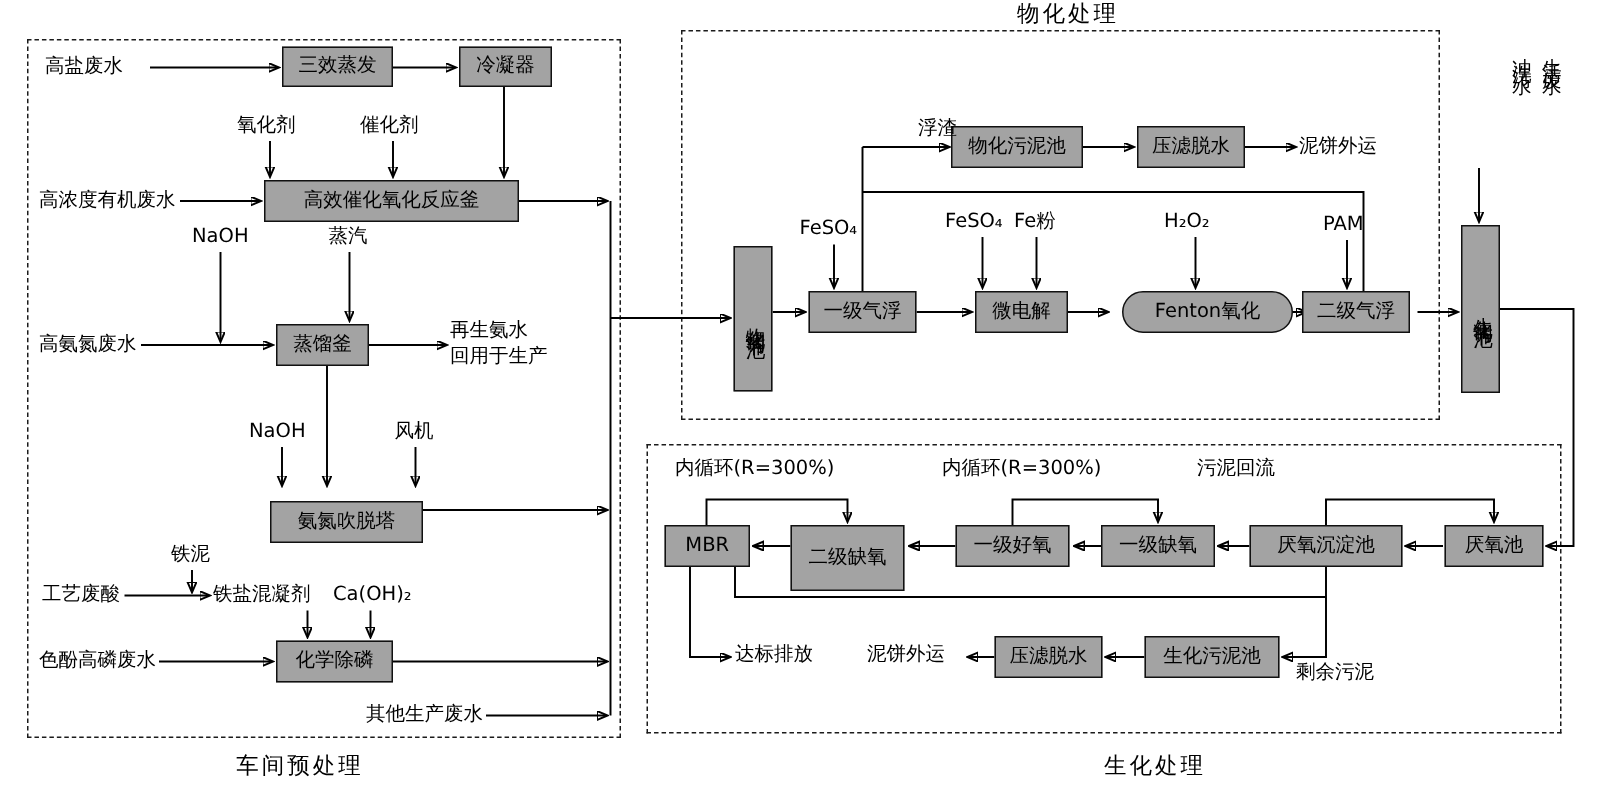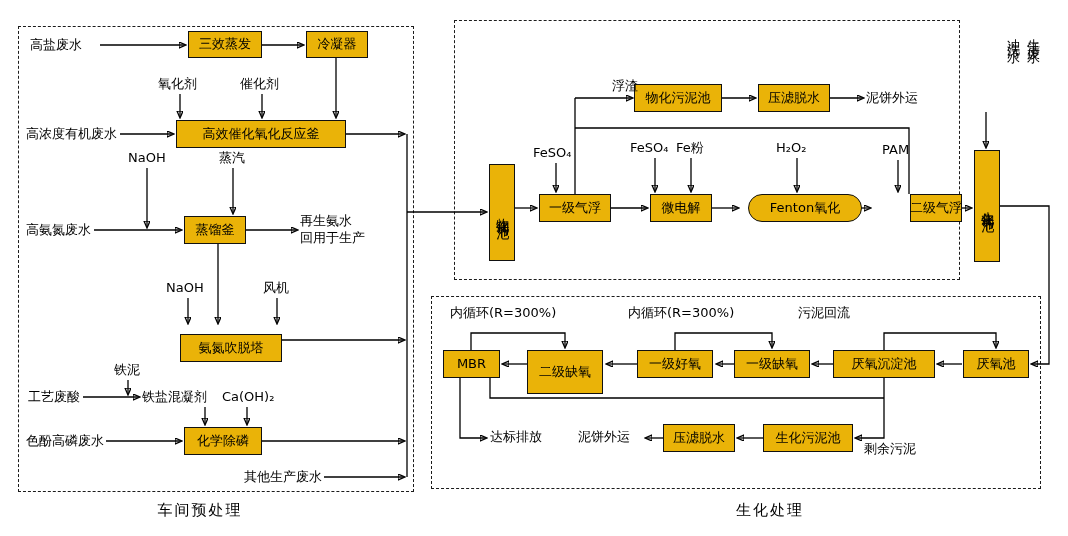--- a/index.html
+++ b/index.html
@@ -1,36 +1,37 @@
 <!DOCTYPE html>
 <html><head>
 <meta charset="utf-8">
 <style>
   * { margin:0; padding:0; box-sizing:border-box; }
   body { background:#fff; font-family:"DejaVu Sans", sans-serif; }
   #canvas { position:relative; width:1068px; height:536px; background:#fff; color:#000; font-size:13px; overflow:hidden; }
   .dashed { position:absolute; border:1.6px dashed #1b1b1b; z-index:0; }
-  .box { position:absolute; border:1.5px solid #111; background:#eab308; display:flex; align-items:center; justify-content:center; white-space:nowrap; z-index:2; line-height:1.1; }
+  .box { position:absolute; border:1.5px solid #111; background:#a3a3a3; display:flex; align-items:center; justify-content:center; white-space:nowrap; z-index:2; line-height:1.1; }
   .vbox { writing-mode:vertical-rl; text-orientation:upright; letter-spacing:2px; }
   .lbl { position:absolute; white-space:nowrap; z-index:2; line-height:1.2; }
   .vlbl { position:absolute; writing-mode:vertical-rl; text-orientation:upright; letter-spacing:4px; z-index:2; }
   .cap { position:absolute; text-align:center; font-size:15px; letter-spacing:2px; z-index:2; }
   svg.wires { position:absolute; left:0; top:0; z-index:1; }
   svg.wires path { stroke:#000; stroke-width:1.3; fill:none; }
 </style>
 </head>
 <body>
 
 <div id="canvas">
 
   <div class="dashed" style="left:18px;top:26px;width:396px;height:466px;"></div>
   <div class="dashed" style="left:454px;top:20px;width:506px;height:260px;"></div>
   <div class="dashed" style="left:431px;top:296px;width:610px;height:193px;"></div>
 
   <div class="cap" style="left:120px;top:501px;width:160px;">车间预处理</div>
+  <div class="cap" style="left:647px;top:0px;width:130px;">物化处理</div>
   <div class="cap" style="left:700px;top:501px;width:140px;">生化处理</div>
 
   <svg class="wires" width="1068" height="536">
     <defs>
       <marker id="ah" markerWidth="8" markerHeight="8" refX="6" refY="3" orient="auto" markerUnits="userSpaceOnUse">
         <path d="M0,0 L7,3 L0,6 Z" fill="#000" stroke="none"></path>
       </marker>
     </defs>
 
     <path d="M100,45 H185" marker-end="url(#ah)"></path>
@@ -120,21 +121,21 @@
 
   <span class="lbl" style="left:26px;top:433px;">色酚高磷废水</span>
   <div class="box" style="left:184px;top:427px;width:78px;height:28px;">化学除磷</div>
 
   <span class="lbl" style="left:244px;top:469px;">其他生产废水</span>
 
   <div class="box vbox" style="left:489px;top:164px;width:26px;height:97px;">物化调节池</div>
   <div class="box" style="left:539px;top:194px;width:72px;height:28px;">一级气浮</div>
   <div class="box" style="left:650px;top:194px;width:62px;height:28px;">微电解</div>
   <div class="box" style="left:748px;top:194px;width:114px;height:28px;border-radius:14px;">Fenton氧化</div>
-  <div class="box" style="left:910px;top:194px;width:52px;height:28px;">二级气浮</div>
+  <div class="box" style="left:868px;top:194px;width:72px;height:28px;">二级气浮</div>
   <div class="box" style="left:634px;top:84px;width:88px;height:28px;">物化污泥池</div>
   <div class="box" style="left:758px;top:84px;width:72px;height:28px;">压滤脱水</div>
 
   <span class="lbl" style="left:533px;top:145px;">FeSO₄</span>
   <span class="lbl" style="left:630px;top:140px;">FeSO₄</span>
   <span class="lbl" style="left:676px;top:140px;">Fe粉</span>
   <span class="lbl" style="left:776px;top:140px;">H₂O₂</span>
   <span class="lbl" style="left:882px;top:142px;">PAM</span>
   <span class="lbl" style="left:590px;top:78px;margin-left:22px;">浮渣</span>
   <span class="lbl" style="left:866px;top:90px;">泥饼外运</span>

